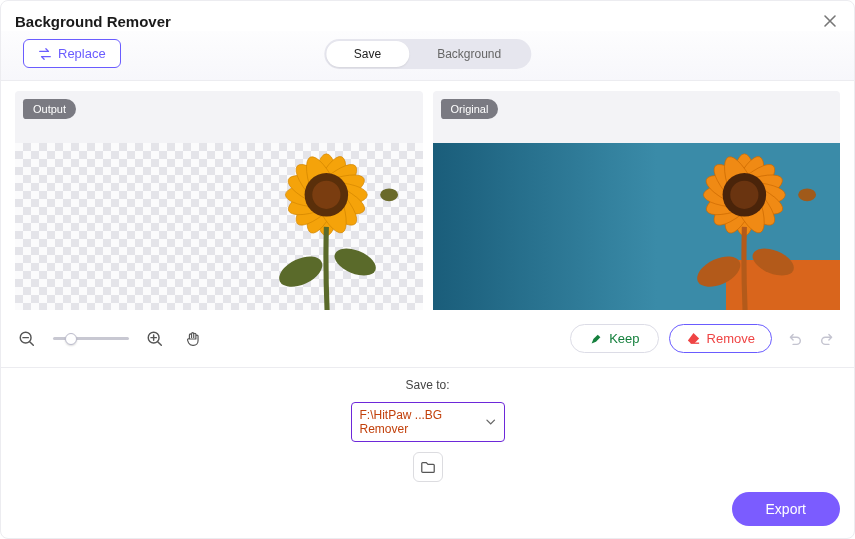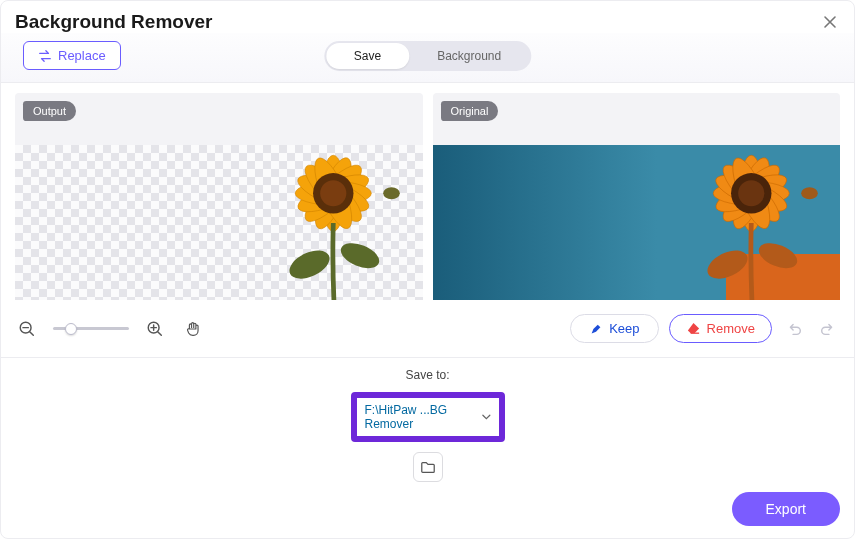--- a/index.html
+++ b/index.html
@@ -1,18 +1,18 @@
 <!DOCTYPE html>
 <html><head>
 <meta charset="utf-8">
 <style>
   * { box-sizing: border-box; margin: 0; padding: 0; font-family: -apple-system, BlinkMacSystemFont, "Segoe UI", Arial, sans-serif; }
   body { width: 855px; height: 539px; background: #fff; border-radius: 8px; border: 1px solid #ececf0; display: flex; flex-direction: column; overflow: hidden; }
   .header { display: flex; align-items: center; justify-content: space-between; padding: 10px 14px 0 14px; }
-  .title { font-size: 19px; font-weight: 600; color: #1a1a1a; }
+  .title { font-size: 15px; font-weight: 600; color: #1a1a1a; }
   .close { width: 20px; height: 20px; cursor: pointer; display: flex; align-items: center; justify-content: center; color: #777; }
   .toolbar { display: flex; align-items: center; padding: 8px 14px 12px 22px; border-bottom: 1px solid #ececf0; position: relative; background: linear-gradient(#fdfdfe,#f7f7fb); }
   .replace-btn { display: flex; align-items: center; gap: 6px; border: 1px solid #6a5cff; color: #6a5cff; background: #fff; padding: 6px 14px; border-radius: 6px; font-size: 13px; cursor: pointer; }
   .seg { position: absolute; left: 50%; transform: translateX(-50%); display: flex; background: #e6e6ee; border-radius: 18px; padding: 2px; }
   .seg-item { padding: 6px 28px; font-size: 12px; color: #666; border-radius: 16px; cursor: pointer; }
   .seg-item.active { background: #fff; color: #222; box-shadow: 0 1px 2px rgba(0,0,0,0.08); }
   .panels { display: flex; gap: 10px; padding: 10px 14px 0 14px; flex: 1; min-height: 0; }
   .panel { flex: 1; background: #f3f3f6; border-radius: 4px; position: relative; display: flex; flex-direction: column; min-height: 0; }
   .badge { position: absolute; top: 8px; left: 8px; background: #7a7a82; color: #fff; font-size: 11px; padding: 4px 10px; border-radius: 4px 12px 12px 4px; }
   .canvas-wrap { margin-top: 52px; height: 236px; display:flex; align-items:center; justify-content:center; overflow:hidden; }
@@ -27,26 +27,26 @@
   .bluebg { background: linear-gradient(90deg,#1a5d7a,#3a8ba8 55%, #3a8ba8); width:100%; height:100%; position:relative; }
   
   .sunflower { position:absolute; right:0; bottom:0; width:72%; height:115%; }
   .origpot { position:absolute; right:0; bottom:0; width:28%; height:30%; background:#d9651c; }
   .lower { display:flex; align-items:center; padding: 14px 14px; gap:10px; }
   .lower-left { display:flex; align-items:center; gap:14px; flex:1; }
   .iconbtn { width:24px; height:24px; display:flex; align-items:center; justify-content:center; color:#555; cursor:pointer; }
   .slider { width:76px; height:3px; background:#c8c8d2; border-radius:2px; position:relative; }
   .slider-knob { position:absolute; left:18px; top:50%; transform:translate(-50%,-50%); width:12px; height:12px; border-radius:50%; background:#fff; border:1px solid #bcbccc; box-shadow:0 1px 2px rgba(0,0,0,0.15);}
   .lower-right { display:flex; align-items:center; gap:10px; }
-  .keep-btn { display:flex; align-items:center; gap:6px; border:1px solid #dcdce6; background:#fff; color:#1d4ed8; padding:6px 18px; border-radius:18px; font-size:13px; cursor:pointer;}
+  .keep-btn { display:flex; align-items:center; gap:6px; border:1px solid #dcdce6; background:#fff; color:#15803d; padding:6px 18px; border-radius:18px; font-size:13px; cursor:pointer;}
   .remove-btn { display:flex; align-items:center; gap:6px; border:1.5px solid #6a5cff; background:#fff; color:#ef4444; padding:6px 16px; border-radius:18px; font-size:13px; cursor:pointer;}
   .undoredo { color:#c4c4d0; }
   .footer { display:flex; align-items:center; padding: 10px 14px 12px 14px; border-top:1px solid #ececf0; gap:10px;flex-direction:column;}
   .saveto-lbl { font-size:12px; color:#444; }
-  .path-select { display:flex; align-items:center; justify-content:space-between; border:6px solid #6d28d9; border-radius:4px; padding:5px 8px; font-size:12px; color:#0369a1; width:154px; cursor:pointer;}
+  .path-select { display:flex; align-items:center; justify-content:space-between; border:1px solid #6d28d9; border-radius:4px; padding:5px 8px; font-size:12px; color:#c2410c; width:154px; cursor:pointer;}
   .folder-btn { width:30px; height:30px; border:1px solid #dcdce0; border-radius:6px; display:flex; align-items:center; justify-content:center; cursor:pointer; color:#555;}
   .export-btn { margin-left:auto; background:#7b5cff; color:#fff; border:none; padding:9px 34px; border-radius:20px; font-size:14px; cursor:pointer;}
   svg { display:block; }
 </style>
 </head>
 <body>
 
 <div class="header">
   <div class="title">Background Remover</div>
   <div class="close">

